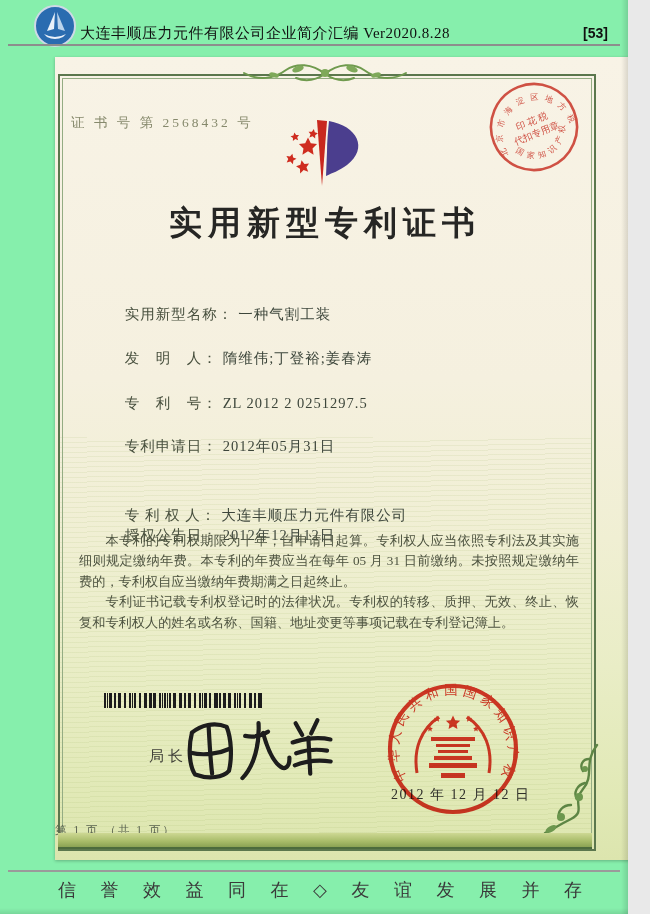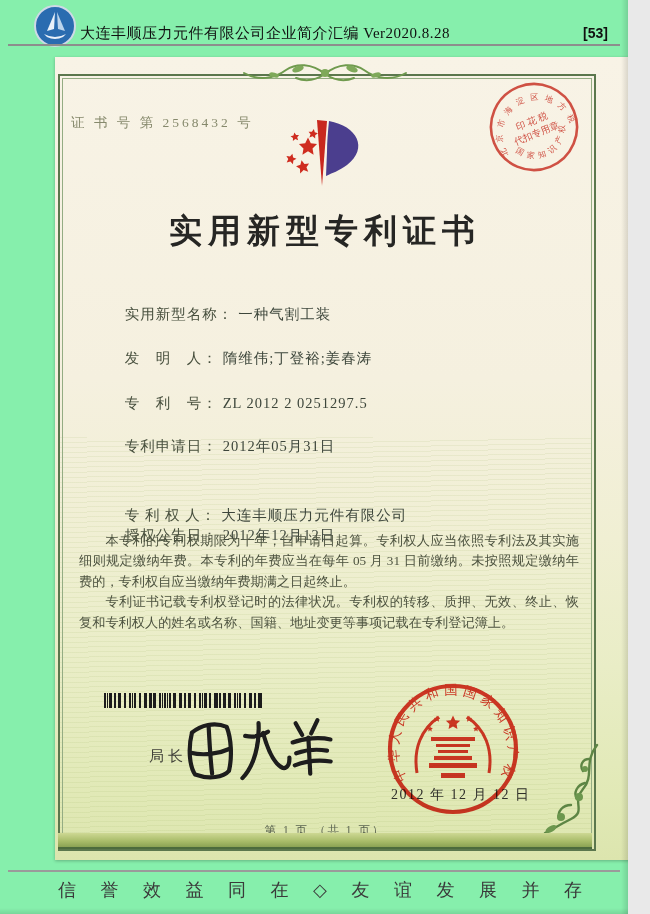--- a/index.html
+++ b/index.html
@@ -30,21 +30,21 @@
   .bottom-band{position:absolute;left:3px;top:776px;width:534px;height:14px;
         background:linear-gradient(180deg,#cdd893 0%,#a7bb68 60%,#8aa254 100%);
         border-bottom:2px solid #4c6b3c;}
 
   .cert-no{position:absolute;left:16px;top:57px;font-size:13.5px;color:#86896c;letter-spacing:3px;}
 
   .tax-stamp{position:absolute;left:433px;top:24px;width:92px;height:92px;opacity:.92;}
 
   .sipo-logo{position:absolute;left:220px;top:61px;width:96px;height:76px;}
 
-  .cert-title{position:absolute;left:0;top:152px;width:540px;text-align:center;
+  .cert-title{position:absolute;left:0;top:144px;width:540px;text-align:center;
         font-size:33px;font-weight:700;color:#262624;letter-spacing:6px;}
 
   .field-row{position:absolute;left:42px;font-size:14.5px;color:#474f3d;letter-spacing:1px;white-space:pre;}
   .field-row .val{color:#3d463b;margin-left:5px;}
   .row0{top:231px;} .row1{top:275px;} .row2{top:320px;}
   .row3{top:363px;} .row4{top:432px;} .row5{top:452px;}
 
   .paras{position:absolute;left:24px;top:474px;width:500px;font-size:13.2px;line-height:20.4px;
         color:#4c523f;text-align:justify;}
   .paras p{margin:0;text-indent:2em;}
@@ -54,21 +54,21 @@
           repeating-linear-gradient(90deg,#1c1c1c 0 2px,rgba(0,0,0,0) 2px 5px),
           repeating-linear-gradient(90deg,#1c1c1c 0 1px,rgba(0,0,0,0) 1px 7px),
           repeating-linear-gradient(90deg,rgba(0,0,0,0) 0 3px,#1c1c1c 3px 4px,rgba(0,0,0,0) 4px 11px);}
 
   .signer{position:absolute;left:86px;top:690px;font-size:15px;color:#3e3e37;letter-spacing:4px;margin-left:8px;}
   .signature{position:absolute;left:128px;top:650px;width:160px;height:88px;transform:rotate(-3deg);}
 
   .seal{position:absolute;left:330px;top:624px;width:136px;height:136px;mix-blend-mode:multiply;opacity:.93;z-index:4;}
   .issue-date{position:absolute;left:336px;top:729px;font-size:14px;color:#2f2f2a;letter-spacing:1.5px;z-index:3;}
 
-  .page-note{position:absolute;left:0;top:766px;width:540px;text-align:center;
+  .page-note{position:absolute;left:0;top:766px;width:540px;
         font-size:11.5px;color:#5a6350;letter-spacing:2px;}
 
   
   .ftr-rule{position:absolute;left:8px;right:8px;top:870px;border-top:2px solid #9a9a9a;}
   .motto{position:absolute;left:0;top:878px;width:650px;text-align:center;
         font-size:18px;color:#3a3a3a;letter-spacing:10px;}
 </style>
 </head>
 <body>
 

